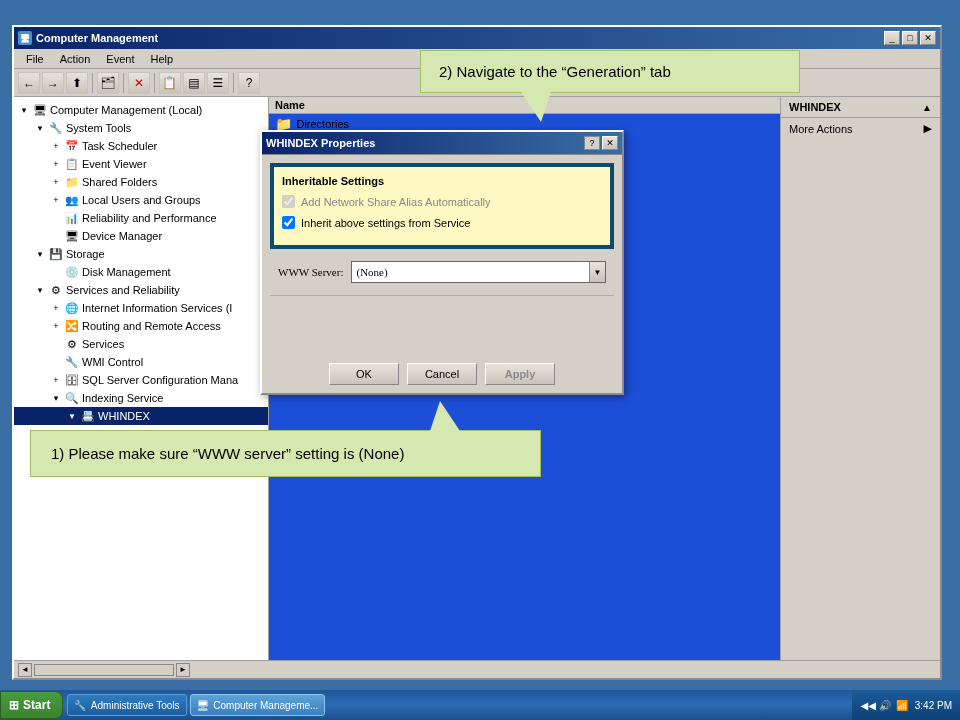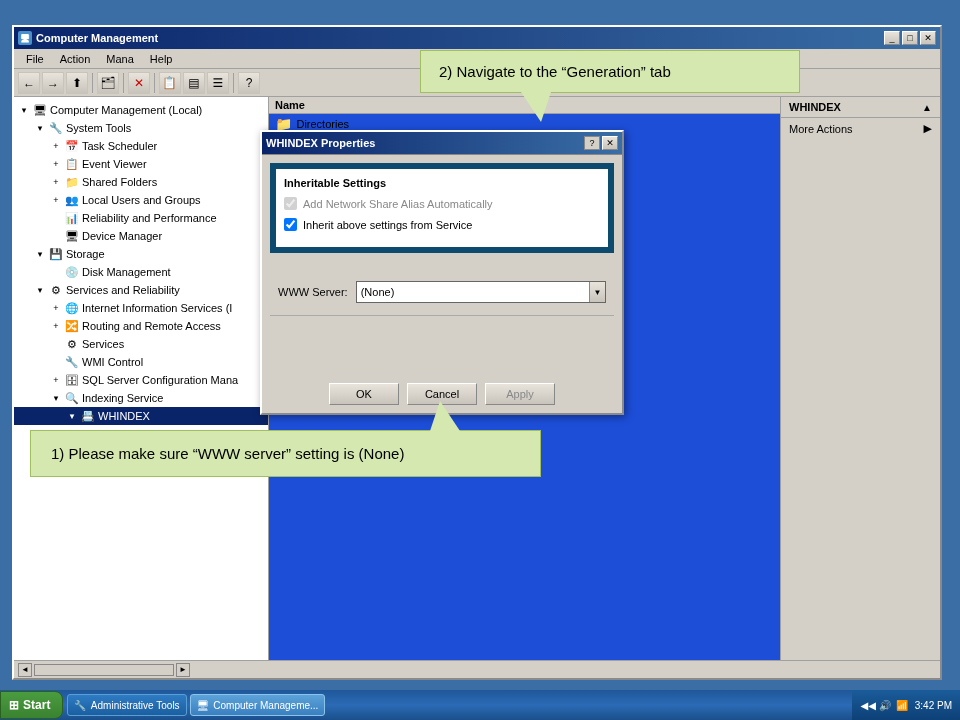--- a/index.html
+++ b/index.html
@@ -360,24 +360,24 @@
       background: #d4d0c8;
       font-weight: bold;
       z-index: 1;
     }
     .dialog-content {
       background: #d4d0c8;
       padding: 8px;
       border-top: 1px solid #888;
     }
     .dialog-group {
-      border: 6px solid #0c4a6e;
+      border: 4px solid #0c4a6e;
       padding: 8px;
-      margin-bottom: 24px;
-      background: #ffffff;
+      margin-bottom: 8px;
+      background: #fef9c3;
     }
     .dialog-group-title {
       font-size: 11px;
       font-weight: bold;
       margin-bottom: 8px;
     }
     .checkbox-row {
       display: flex;
       align-items: center;
       gap: 6px;
@@ -390,20 +390,21 @@
     }
     .checkbox-label-disabled {
       color: #888;
     }
     .www-row {
       display: flex;
       align-items: center;
       gap: 8px;
       padding: 4px 8px;
       font-size: 11px;
+      font-family: Liberation Serif, serif;
     }
     .www-label { font-size: 11px; }
     .www-select {
       flex: 1;
       height: 22px;
       background: white;
       border: 1px solid #888;
       font-size: 11px;
       padding: 0 4px;
       display: flex;
@@ -432,21 +433,21 @@
       background: linear-gradient(to bottom, #e8e4dc, #c8c4bc);
       border: 1px solid #888;
       border-top-color: #fff;
       border-left-color: #fff;
       font-size: 11px;
       cursor: pointer;
       display: flex;
       align-items: center;
       justify-content: center;
     }
-    .dialog-btn.disabled { color: #888; cursor: default; }
+    .dialog-btn.disabled { color: #888; cursor: default; font-weight: bold; }
 
     
     .callout1 {
       position: absolute;
       top: 50px;
       left: 420px;
       background: #d4e8b0;
       border: 1px solid #a0c060;
       padding: 12px 18px;
       font-size: 15px;
@@ -512,21 +513,21 @@
     <div class="title-bar-controls">
       <div class="tb-btn">_</div>
       <div class="tb-btn">□</div>
       <div class="tb-btn">✕</div>
     </div>
   </div>
 
   <div class="menu-bar">
     <span class="menu-item">File</span>
     <span class="menu-item">Action</span>
-    <span class="menu-item">Mana</span>
+    <span class="menu-item">Event</span>
     <span class="menu-item">Help</span>
   </div>
 
   <div class="toolbar">
     <div class="tool-btn">←</div>
     <div class="tool-btn">→</div>
     <div class="tool-btn">⬆</div>
     <div class="tool-sep"></div>
     <div class="tool-btn">🗂</div>
     <div class="tool-sep"></div>

